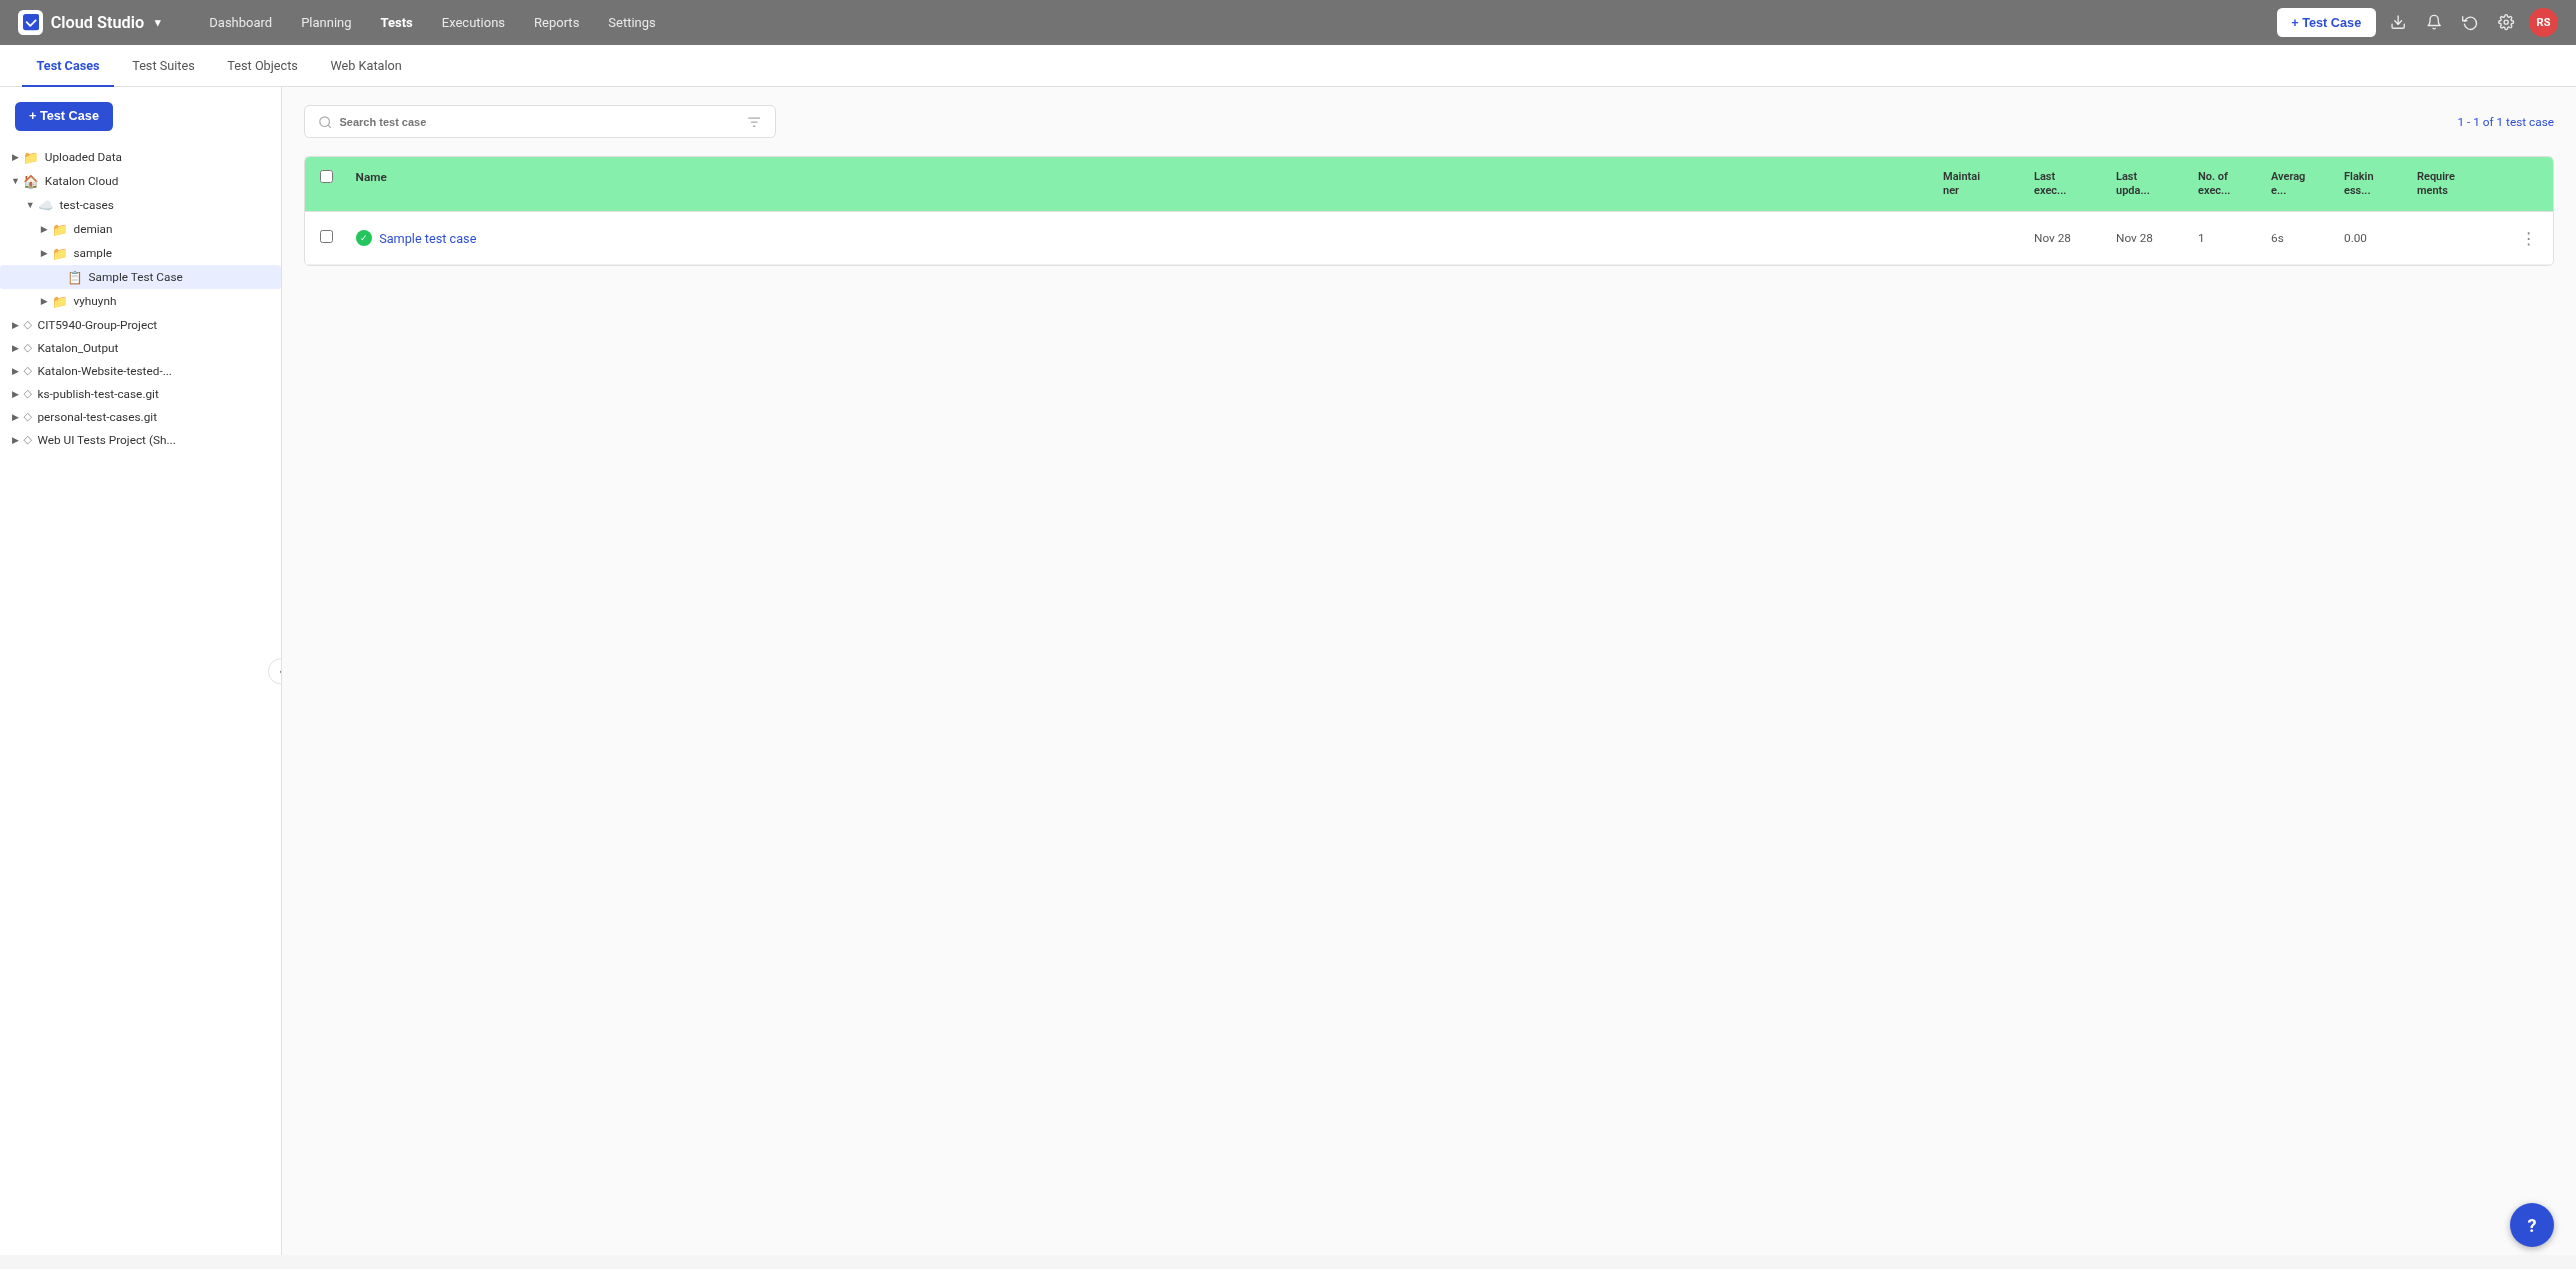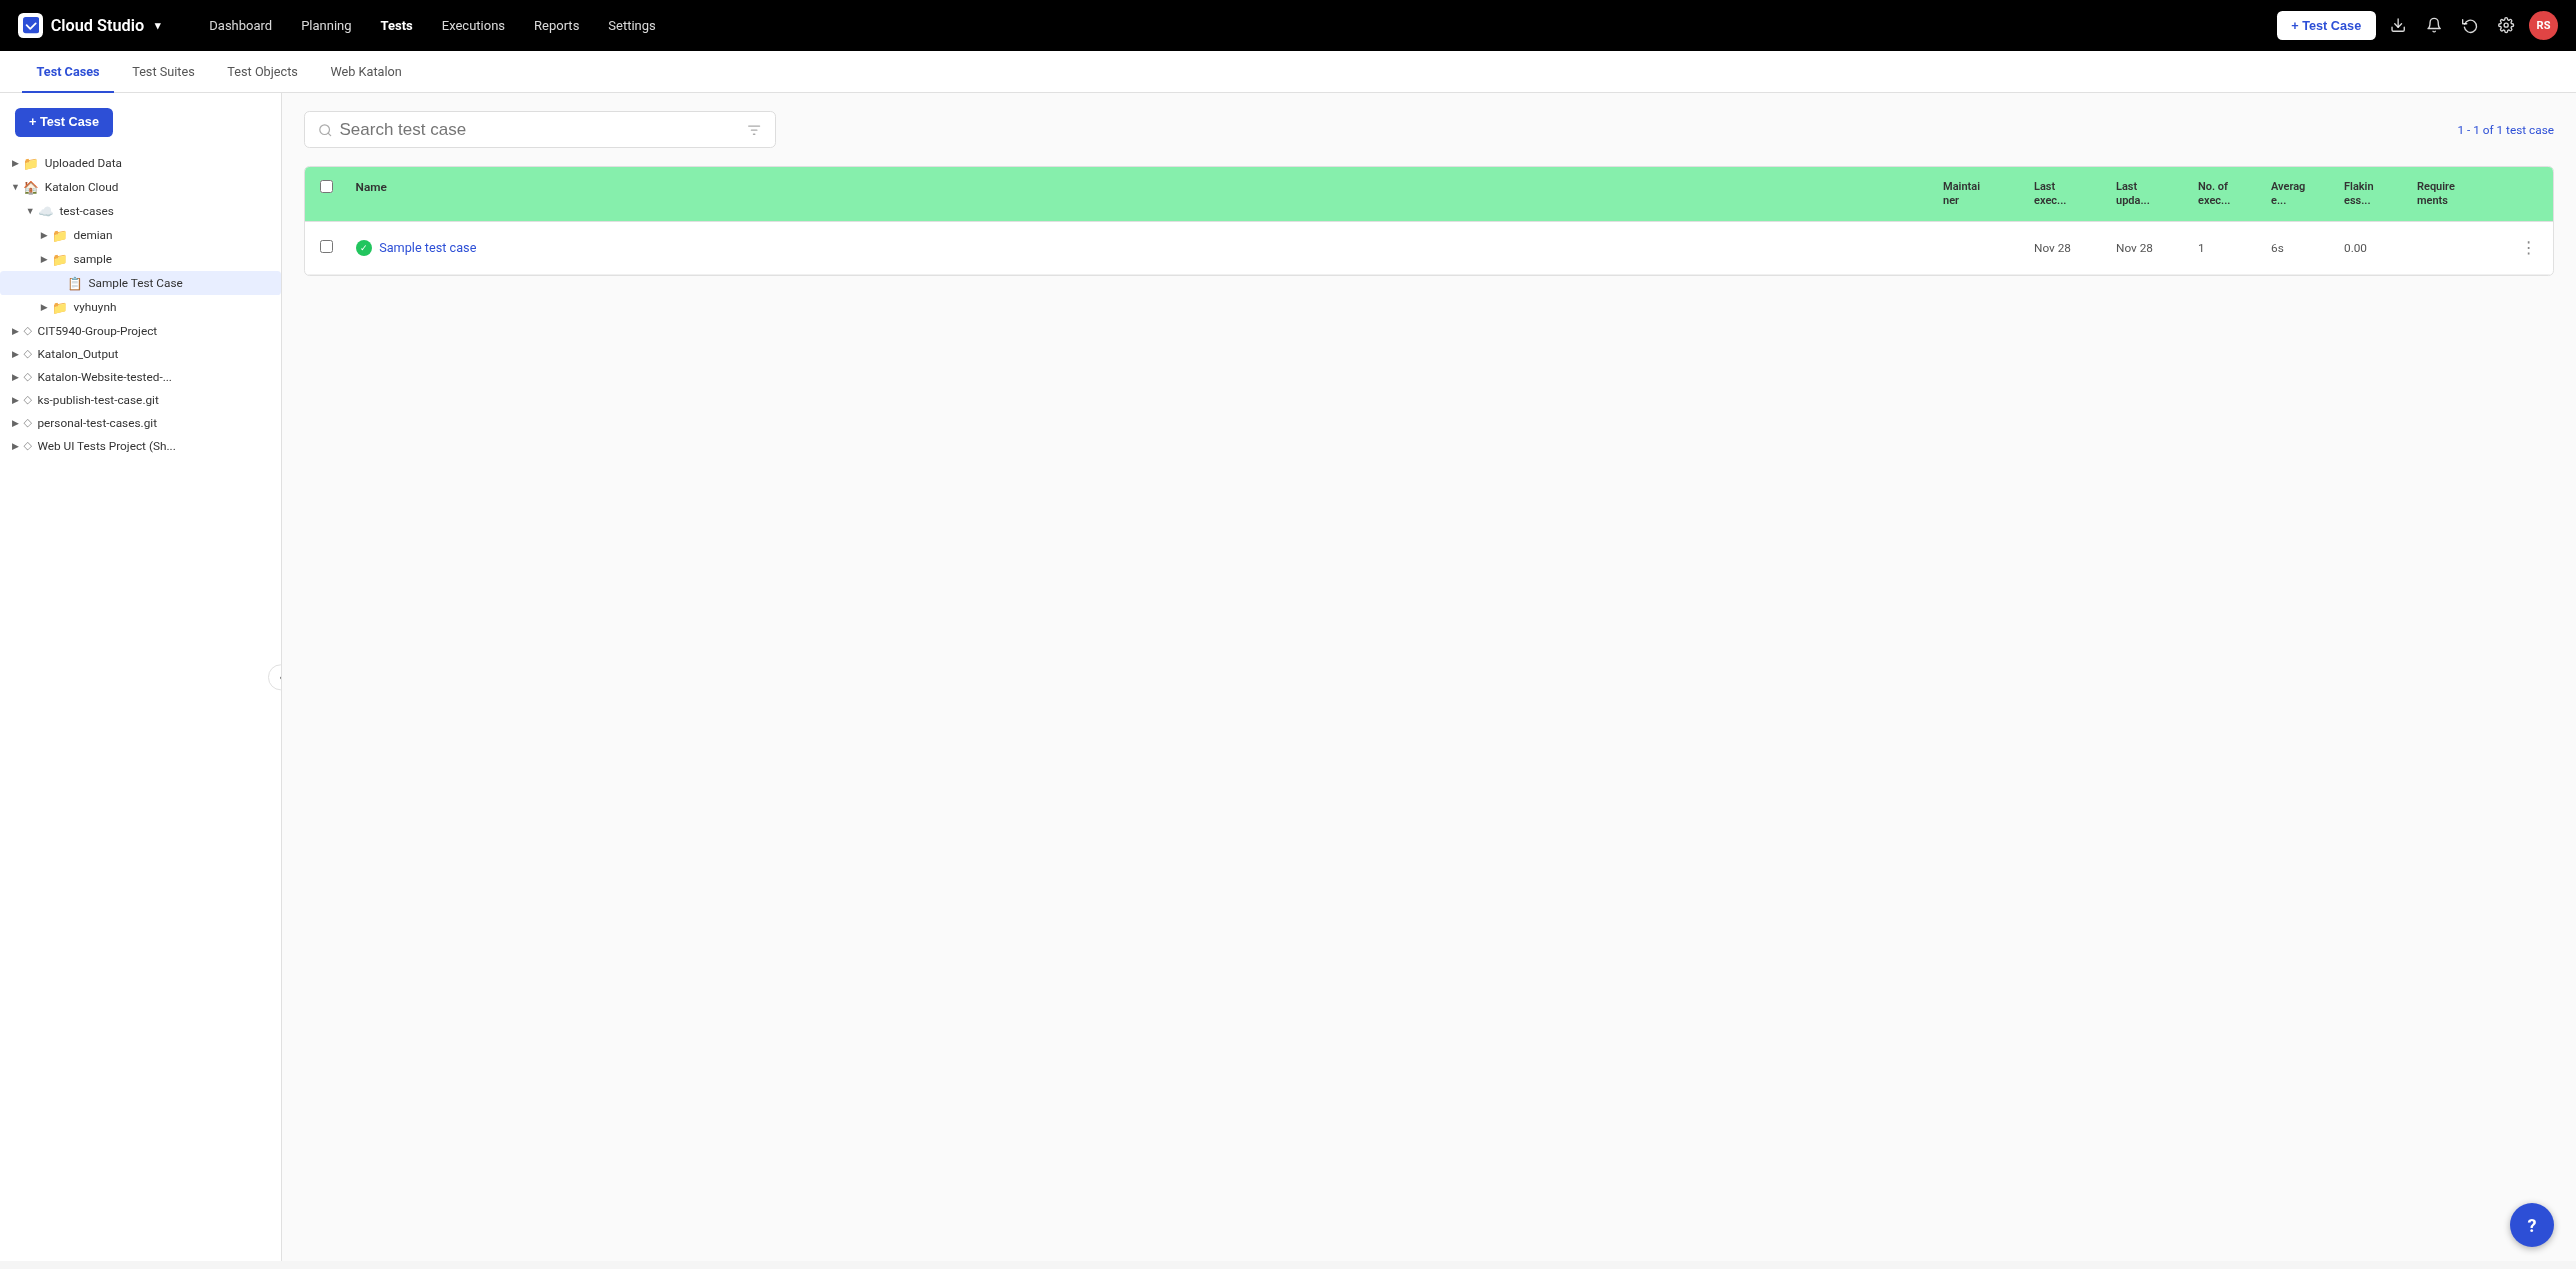--- a/index.html
+++ b/index.html
@@ -1,24 +1,24 @@
 <!DOCTYPE html>
 <html style="font-size:14.5px"><head>
   <meta charset="utf-8">
   <style>
     * { box-sizing: border-box; margin: 0; padding: 0; }
     body { font-family: -apple-system, BlinkMacSystemFont, 'Segoe UI', Roboto, sans-serif; font-size: 12.7px; color: #333; background: #f5f5f5; }
 
     
     .topnav {
-      background: #000000;
+      background: #737373;
       display: flex;
       align-items: center;
       padding: 0 18px;
-      height: 51px;
+      height: 45px;
       gap: 0;
     }
     .topnav-brand {
       display: flex;
       align-items: center;
       gap: 7.3px;
       color: white;
       font-size: 16.3px;
       font-weight: 600;
       margin-right: 36px;
@@ -220,24 +220,25 @@
       background: white;
       border: 0.9px solid #ddd;
       border-radius: 5.4px;
       padding: 7.3px 12.7px;
       width: 472px;
       gap: 7.3px;
     }
     .search-bar input {
       border: none;
       outline: none;
-      font-size: 17px;
+      font-size: 11px;
       color: #555;
       flex: 1;
       background: transparent;
+      font-weight: bold;
     }
     .pagination-text {
       font-size: 11.8px;
       color: #2d4fd6;
       text-align: center;
     }
 
     
     .test-table {
       width: 100%;

